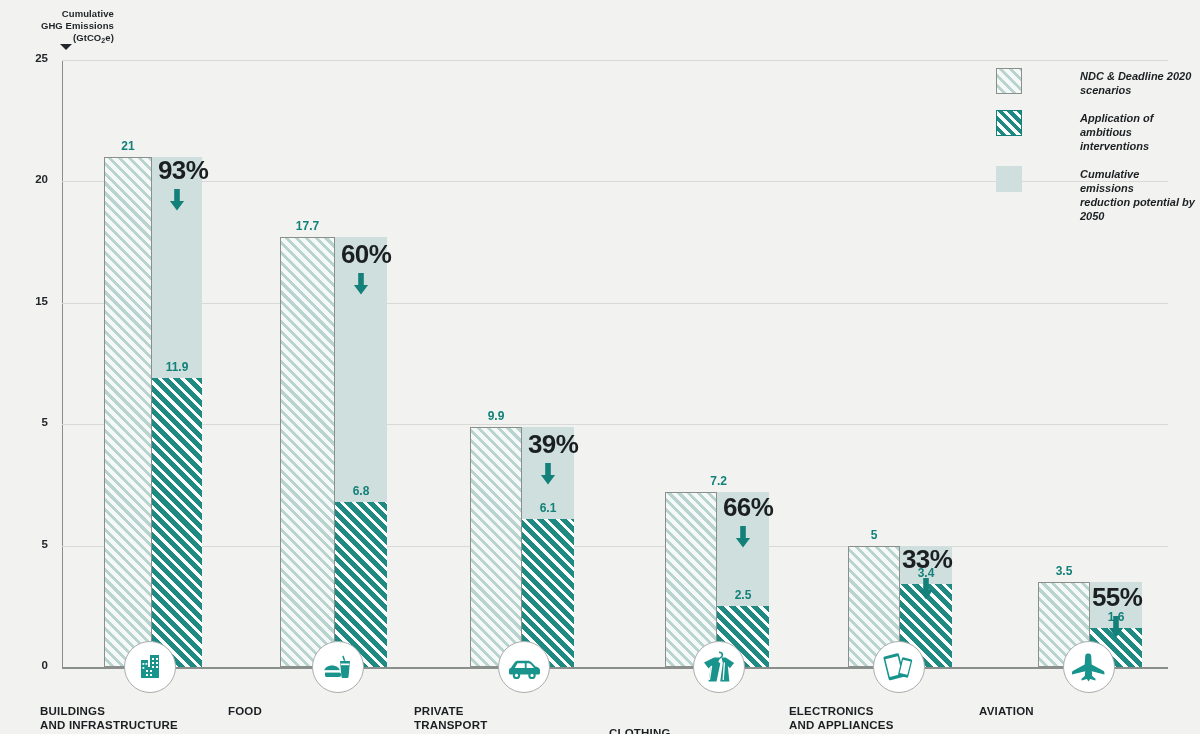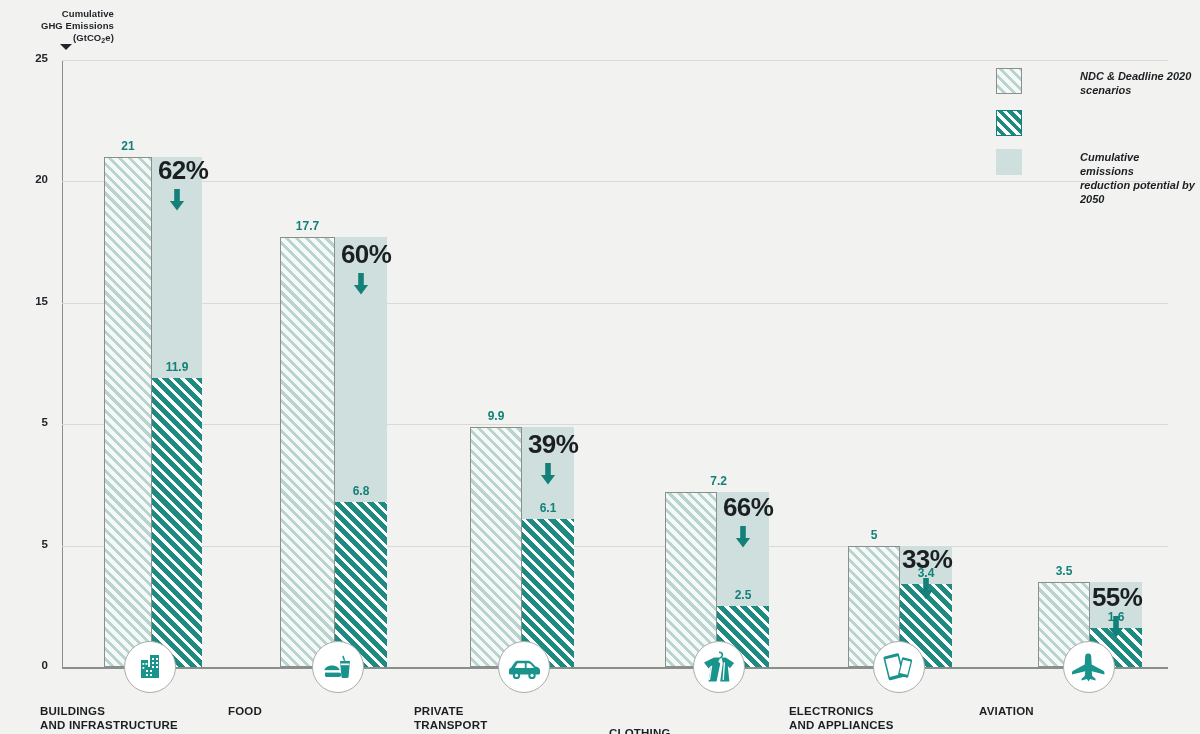--- a/index.html
+++ b/index.html
@@ -129,21 +129,21 @@
       <div class="ytick" style="left: 8px; top: 173.4px;">20</div>
       <div class="ytick" style="left: 8px; top: 52px;">25</div>
     </div>
 
   <div id="bars-layer">
       <div class="bar-base" style="left: 104px; width: 48px; height: 509.88px; top: 157.12px; bottom: auto;"></div>
       <div class="bar-potential" style="left: 152px; width: 50px; height: 509.88px; top: 157.12px; bottom: auto;"></div>
       <div class="bar-ambitious" style="left: 152px; width: 50px; height: 288.932px; top: 378.068px; bottom: auto;"></div>
       <div class="val-label" style="left: 94px; width: 68px; top: 139.12px;">21</div>
       <div class="val-label" style="left: 142px; width: 70px; top: 360.068px;">11.9</div>
-      <div class="pct-label" style="left: 158px; top: 155.12px;">62%</div>
+      <div class="pct-label" style="left: 158px; top: 155.12px;">93%</div>
       <div class="pct-arrow" style="left: 168px; top: 189.12px;">
         <svg width="18" height="22" viewBox="0 0 18 22">
           <path d="M6.2 0h5.6v12h4.3L9 21.5 1.9 12h4.3z" fill="#13807a"></path>
         </svg>
       </div>
       <div class="cat-icon" style="left: 124px; top: 641px;">
         <svg width="34" height="34" viewBox="0 0 34 34">
           <g fill="#18948c">
       <rect x="17" y="5" width="9" height="23"></rect>
             <rect x="8" y="10" width="7" height="18"></rect>
@@ -302,20 +302,22 @@
       <div class="cat-label" style="left: 979px; width: 220px; top: 704px;">AVIATION</div>
     </div>
 
   <div class="legend">
     <div class="legend-row">
       <span class="sw sw-ndc"></span>
       <span class="legend-text">NDC &amp; Deadline 2020 scenarios</span>
     </div>
     <div class="legend-row">
       <span class="sw sw-amb"></span>
+      <span class="legend-text">Application of ambitious
+interventions</span>
     </div>
     <div class="legend-row">
       <span class="sw sw-pot"></span>
       <span class="legend-text">Cumulative emissions
 reduction potential by 2050</span>
     </div>
   </div>
 
 </div>
 

